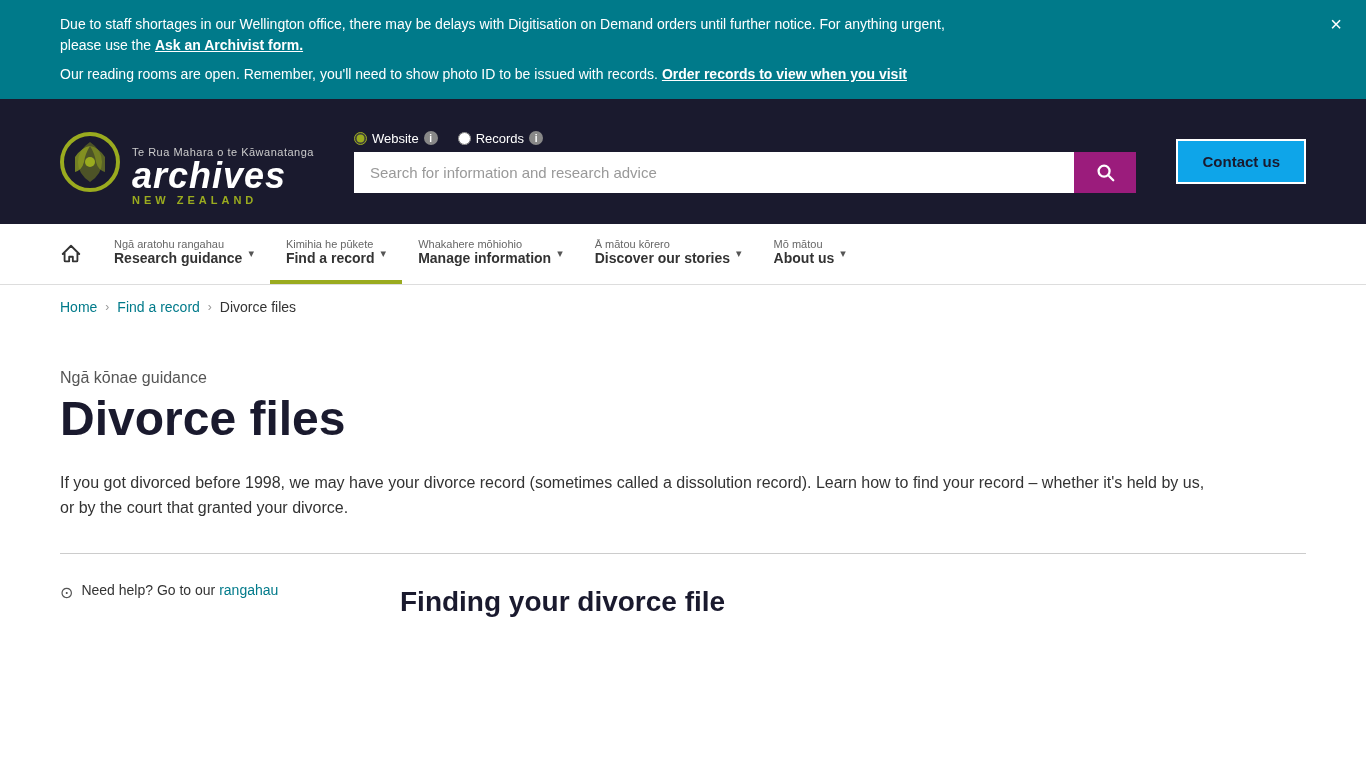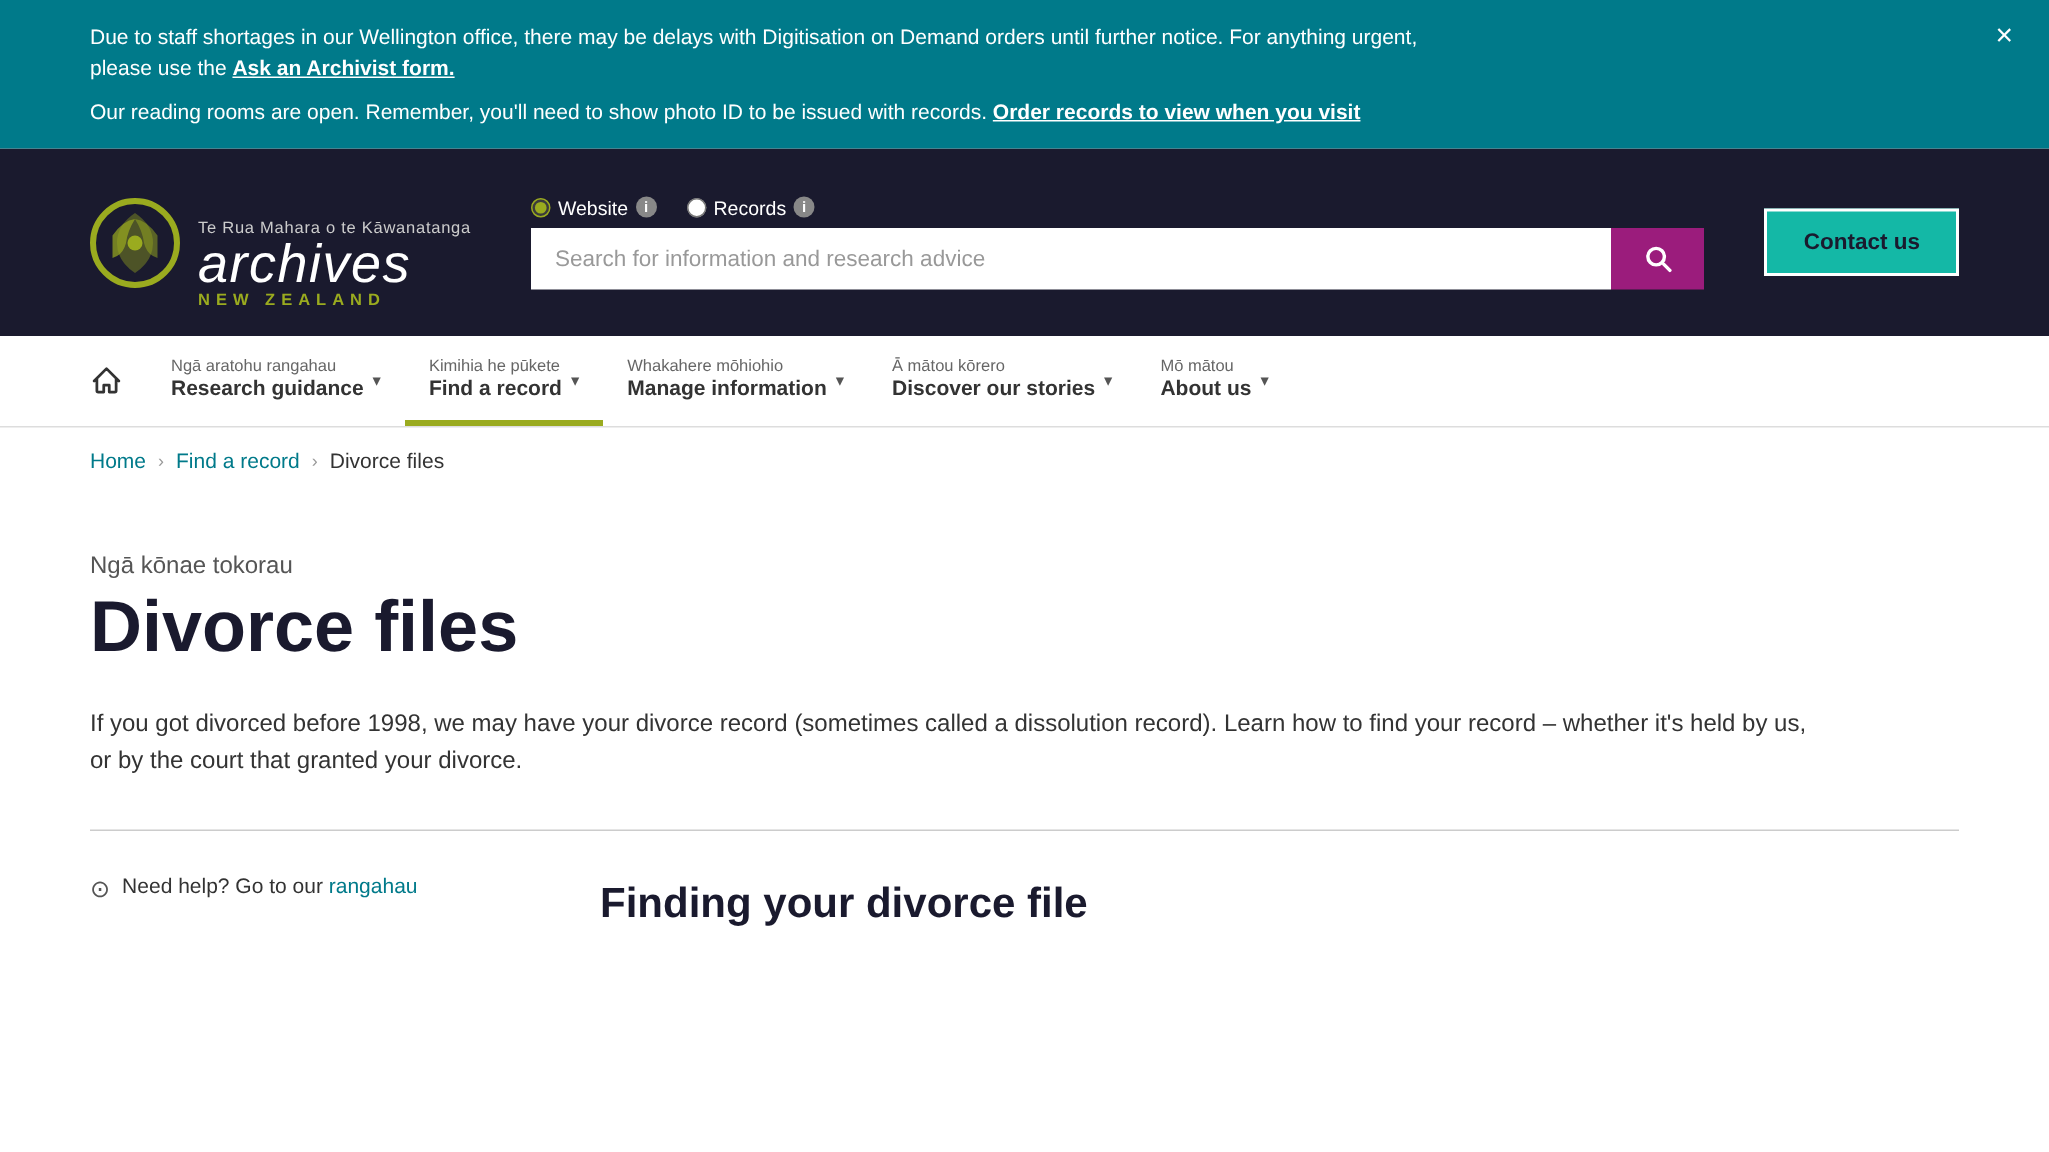--- a/index.html
+++ b/index.html
@@ -57,21 +57,21 @@
     }
     .logo-maori {
       color: #ccc;
       font-size: 11px;
       letter-spacing: 0.5px;
       margin-top: 29px;
     }
     .logo-archives {
       color: #fff;
       font-size: 36px;
-      font-weight: 400;
+      font-weight: 700;
       line-height: 1;
       letter-spacing: 1px;
       font-style: italic;
       text-transform: lowercase;
     }
     .logo-nz {
       color: #9aab1f;
       font-size: 11px;
       letter-spacing: 4px;
       font-weight: bold;
@@ -132,21 +132,21 @@
       border: none;
       padding: 0 20px;
       cursor: pointer;
       display: flex;
       align-items: center;
       justify-content: center;
     }
     .search-button svg { width: 22px; height: 22px; fill: #fff; }
 
     .contact-button {
-      background: #14b8a6;
+      background: #0ea5e9;
       border: 2px solid #fff;
       color: #1a1a2e;
       padding: 12px 24px;
       font-size: 15px;
       font-weight: bold;
       cursor: pointer;
       white-space: nowrap;
       flex-shrink: 0;
     }
 
@@ -360,21 +360,21 @@
 
 <div class="breadcrumb">
   <a href="#">Home</a>
   <span class="breadcrumb-sep">›</span>
   <a href="#">Find a record</a>
   <span class="breadcrumb-sep">›</span>
   <span class="breadcrumb-current">Divorce files</span>
 </div>
 
 <div class="main-content">
-  <div class="page-maori">Ngā kōnae tokorau</div>
+  <div class="page-maori">Ngā kōnae guidance</div>
   <h1 class="page-title">Divorce files</h1>
   <p class="page-intro">If you got divorced before 1998, we may have your divorce record (sometimes called a dissolution record). Learn how to find your record – whether it's held by us, or by the court that granted your divorce.</p>
   <hr class="divider">
   <div class="bottom-grid">
     <div class="help-box">
       <span class="help-icon">⊙</span>
       <span>
         <span>Need help? Go to our </span><a href="#">rangahau</a>
       </span>
     </div>

